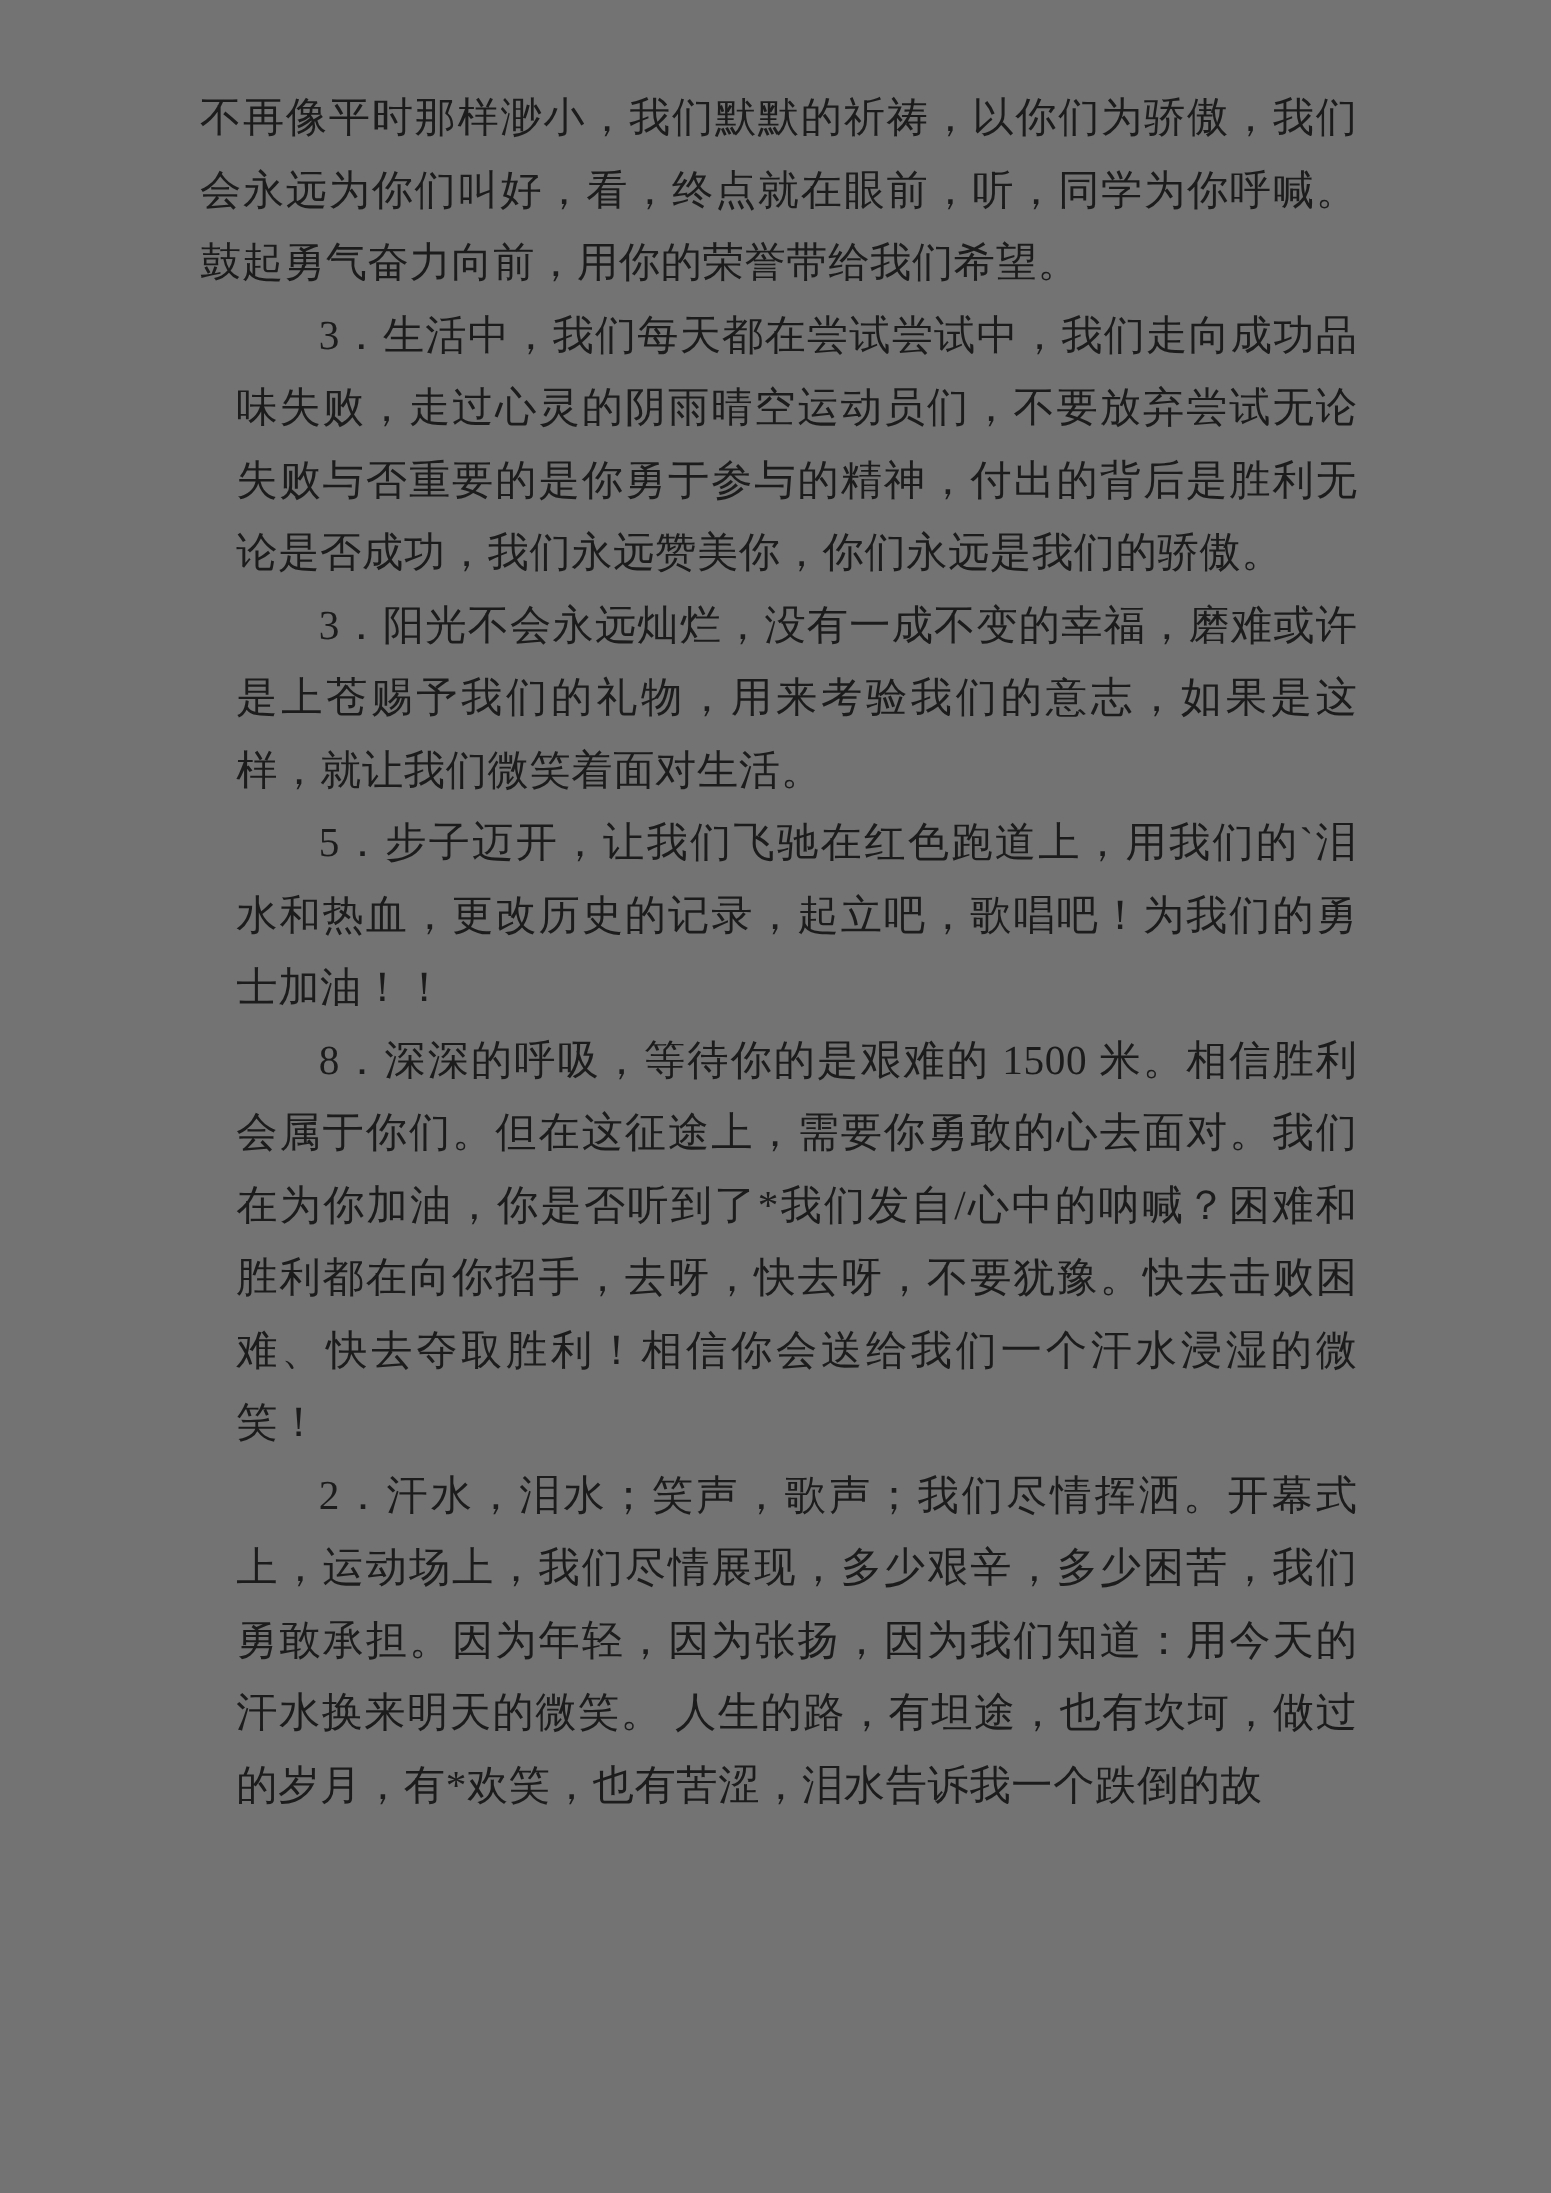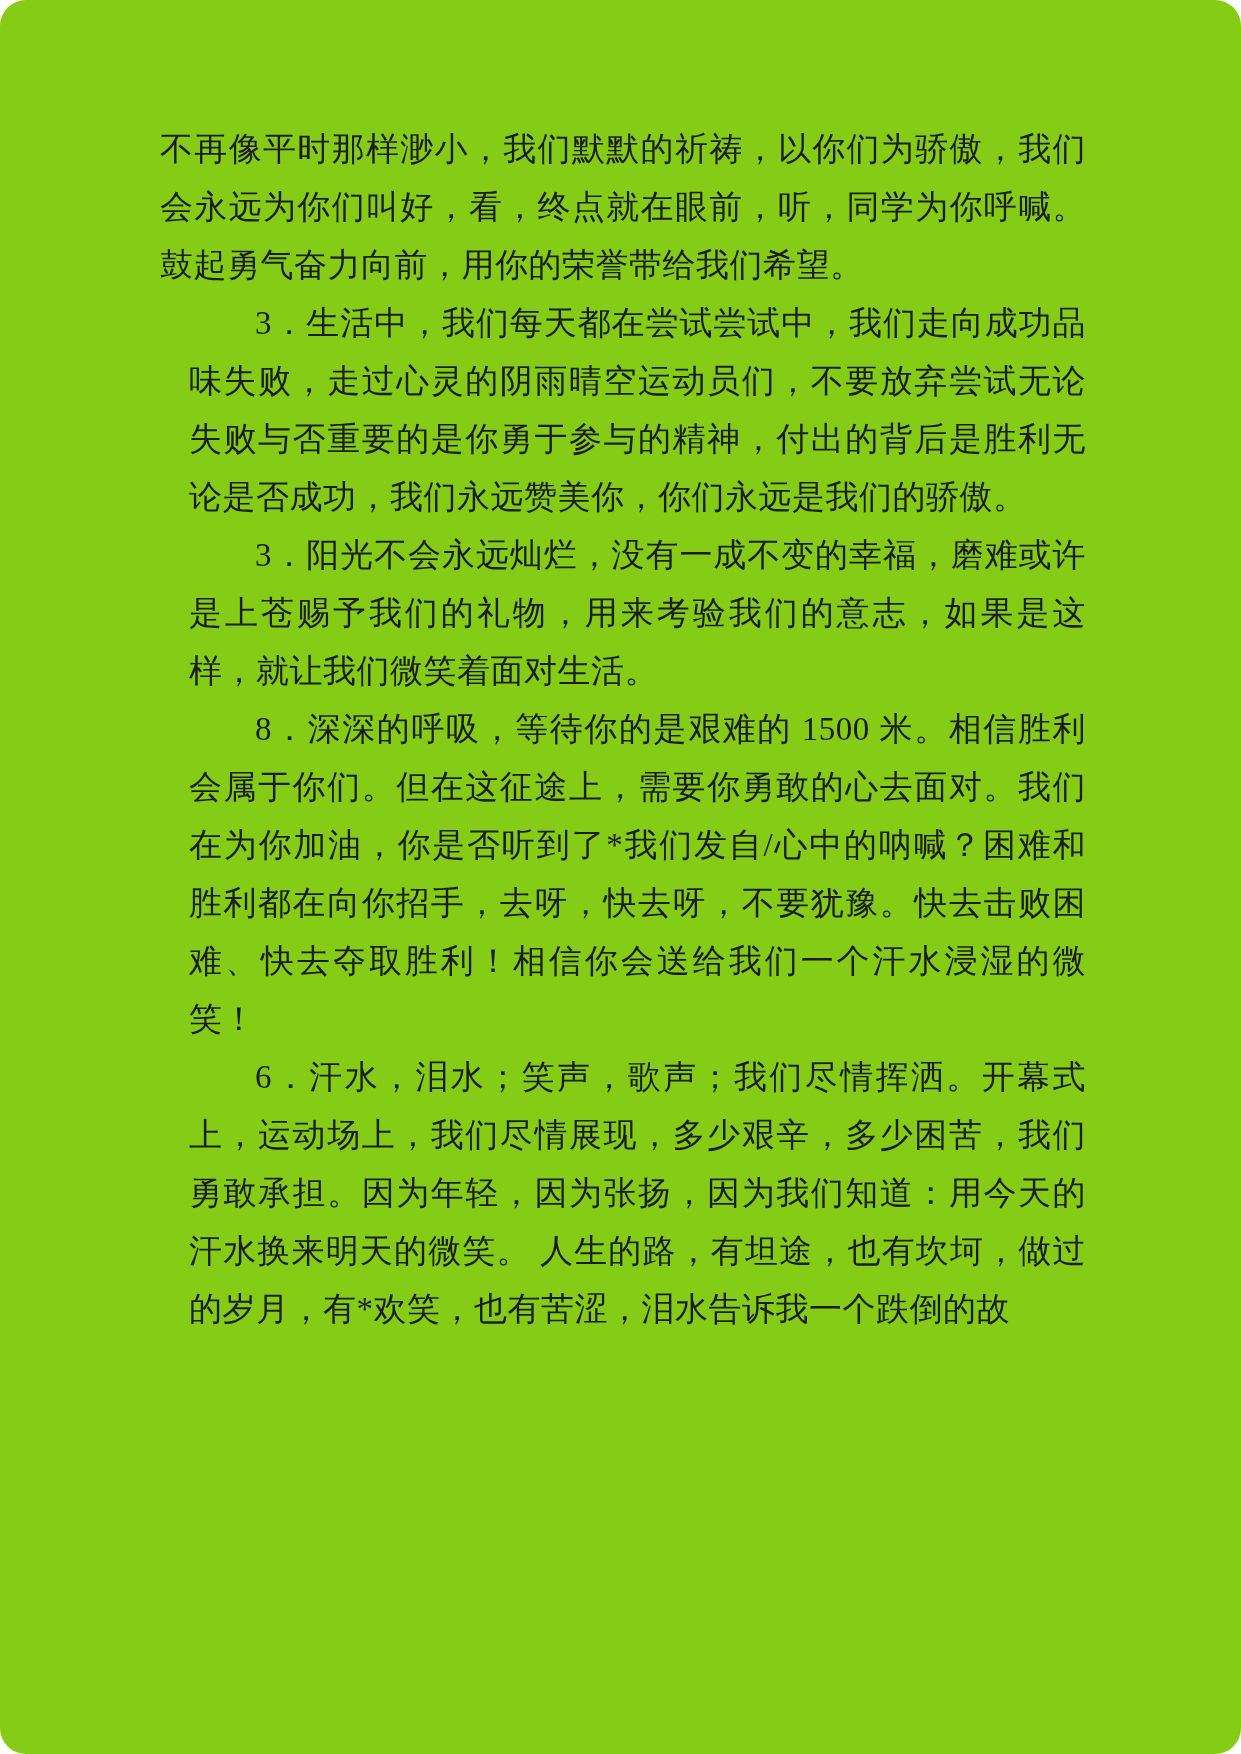--- a/index.html
+++ b/index.html
@@ -11,23 +11,22 @@
     width: 1241px;
     height: 1754px;
     font-family: "Liberation Serif", "DejaVu Serif", serif;
     color: #1b1b1b;
     overflow: hidden;
   }
   .page {
     box-sizing: border-box;
     width: 1241px;
     height: 1754px;
-    padding: 120px 155px 60px 160px;
-    background: #84cc16;
-    border-radius: 26px;
+    padding: 66px 155px 60px 160px;
+    background: #737373;
   }
   .doc-body {
     font-size: 33px;
     line-height: 58px;
     text-align: justify;
     text-justify: inter-ideograph;
     letter-spacing: 0.5px;
     color: #1c1c1c;
   }
   .para {
@@ -41,16 +40,17 @@
   }
 </style>
 </head>
 <body>
 
 <div class="page">
   <div class="doc-body">
     <p class="para">不再像平时那样渺小，我们默默的祈祷，以你们为骄傲，我们会永远为你们叫好，看，终点就在眼前，听，同学为你呼喊。鼓起勇气奋力向前，用你的荣誉带给我们希望。</p>
     <p class="para indent">3．生活中，我们每天都在尝试尝试中，我们走向成功品味失败，走过心灵的阴雨晴空运动员们，不要放弃尝试无论失败与否重要的是你勇于参与的精神，付出的背后是胜利无论是否成功，我们永远赞美你，你们永远是我们的骄傲。</p>
     <p class="para indent">3．阳光不会永远灿烂，没有一成不变的幸福，磨难或许是上苍赐予我们的礼物，用来考验我们的意志，如果是这样，就让我们微笑着面对生活。</p>
+    <p class="para indent">5．步子迈开，让我们飞驰在红色跑道上，用我们的`泪水和热血，更改历史的记录，起立吧，歌唱吧！为我们的勇士加油！！</p>
     <p class="para indent">8．深深的呼吸，等待你的是艰难的 1500 米。相信胜利会属于你们。但在这征途上，需要你勇敢的心去面对。我们在为你加油，你是否听到了*我们发自/心中的呐喊？困难和胜利都在向你招手，去呀，快去呀，不要犹豫。快去击败困难、快去夺取胜利！相信你会送给我们一个汗水浸湿的微笑！</p>
-    <p class="para indent">6．汗水，泪水；笑声，歌声；我们尽情挥洒。开幕式上，运动场上，我们尽情展现，多少艰辛，多少困苦，我们勇敢承担。因为年轻，因为张扬，因为我们知道：用今天的汗水换来明天的微笑。 人生的路，有坦途，也有坎坷，做过的岁月，有*欢笑，也有苦涩，泪水告诉我一个跌倒的故</p>
+    <p class="para indent">2．汗水，泪水；笑声，歌声；我们尽情挥洒。开幕式上，运动场上，我们尽情展现，多少艰辛，多少困苦，我们勇敢承担。因为年轻，因为张扬，因为我们知道：用今天的汗水换来明天的微笑。 人生的路，有坦途，也有坎坷，做过的岁月，有*欢笑，也有苦涩，泪水告诉我一个跌倒的故</p>
   </div>
 </div>
 
 </body></html>

